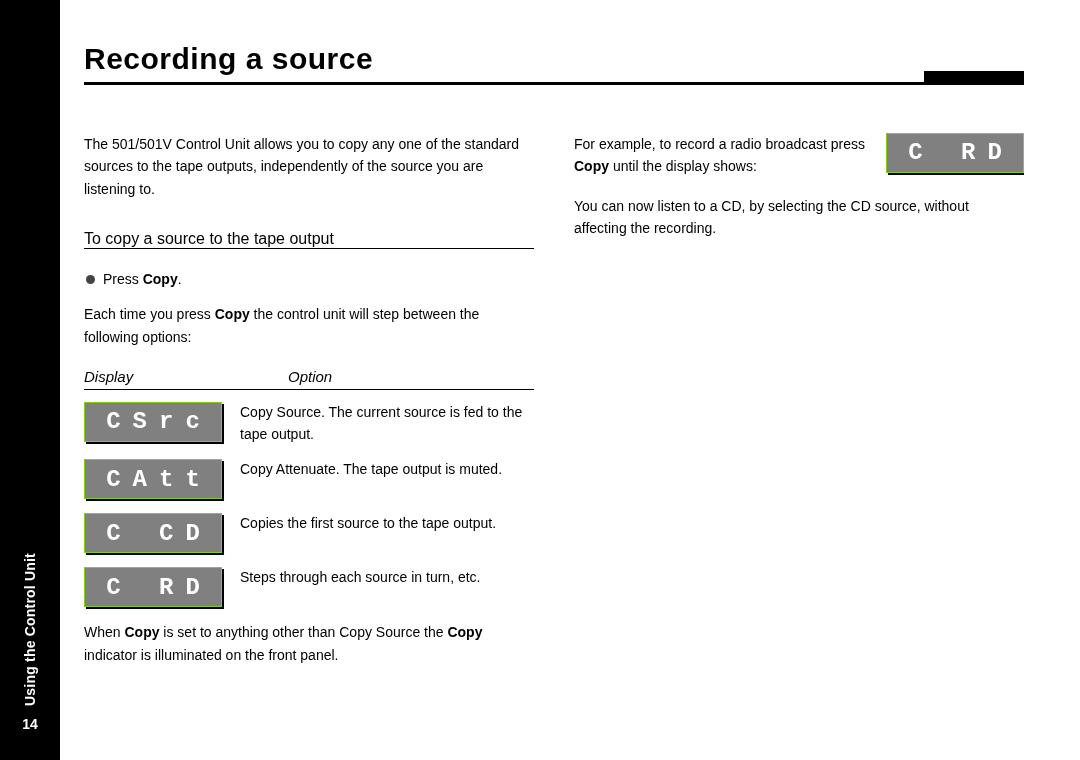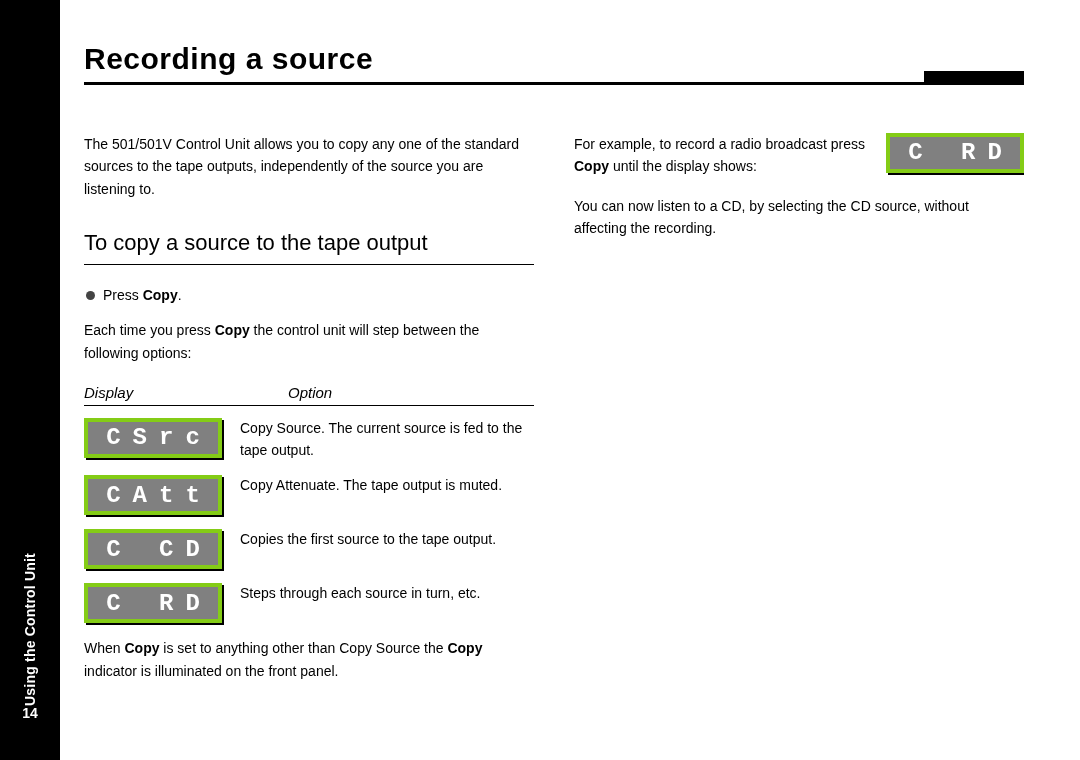--- a/index.html
+++ b/index.html
@@ -25,21 +25,21 @@
     transform: translateX(-50%) rotate(180deg);
     writing-mode: vertical-rl;
     font-size: 14px;
     font-weight: bold;
     white-space: nowrap;
     letter-spacing: 0.2px;
   }
   .page-number {
     position: absolute;
     left: 50%;
-    bottom: 39px;
+    bottom: 28px;
     transform: translateX(-50%);
     font-size: 14px;
     font-weight: bold;
     color: #fff;
   }
   .page {
     position: absolute;
     left: 44px; top: 0;
     width: 1020px; height: 760px;
     padding: 42px 40px 30px 40px;
@@ -63,26 +63,26 @@
     width: 100px;
     background: #000;
   }
   .columns {
     display: flex;
     gap: 40px;
   }
   .col { flex: 1; }
   .col p { line-height: 1.6; margin-bottom: 16px; }
   .subhead {
-    font-size: 22px;
+    font-size: 16px;
     font-weight: 400;
     margin-top: 30px;
     margin-bottom: 22px;
     border-bottom: 1px solid #000;
-    padding-bottom: 8px;
+    padding-bottom: 0;
   }
   .bullet-row {
     display: flex;
     align-items: center;
     gap: 8px;
     margin-bottom: 16px;
     margin-left: 2px;
   }
   .bullet-dot {
     width: 9px; height: 9px;
@@ -116,21 +116,21 @@
     justify-content: center;
     background: #808080;
     color: #fff;
     font-family: "Courier New", monospace;
     font-size: 24px;
     letter-spacing: 12px;
     text-indent: 12px;
     font-weight: 600;
     width: 138px;
     height: 40px;
-    border: 4px solid #84cc16;
+    border: 1px solid #84cc16;
     box-shadow: 2px 2px 0 #000;
     white-space: pre;
   }
   .inline-lcd-wrap {
     float: right;
     margin-left: 12px;
     margin-bottom: 6px;
   }
   .col-right-first { overflow: hidden; }
 </style>

